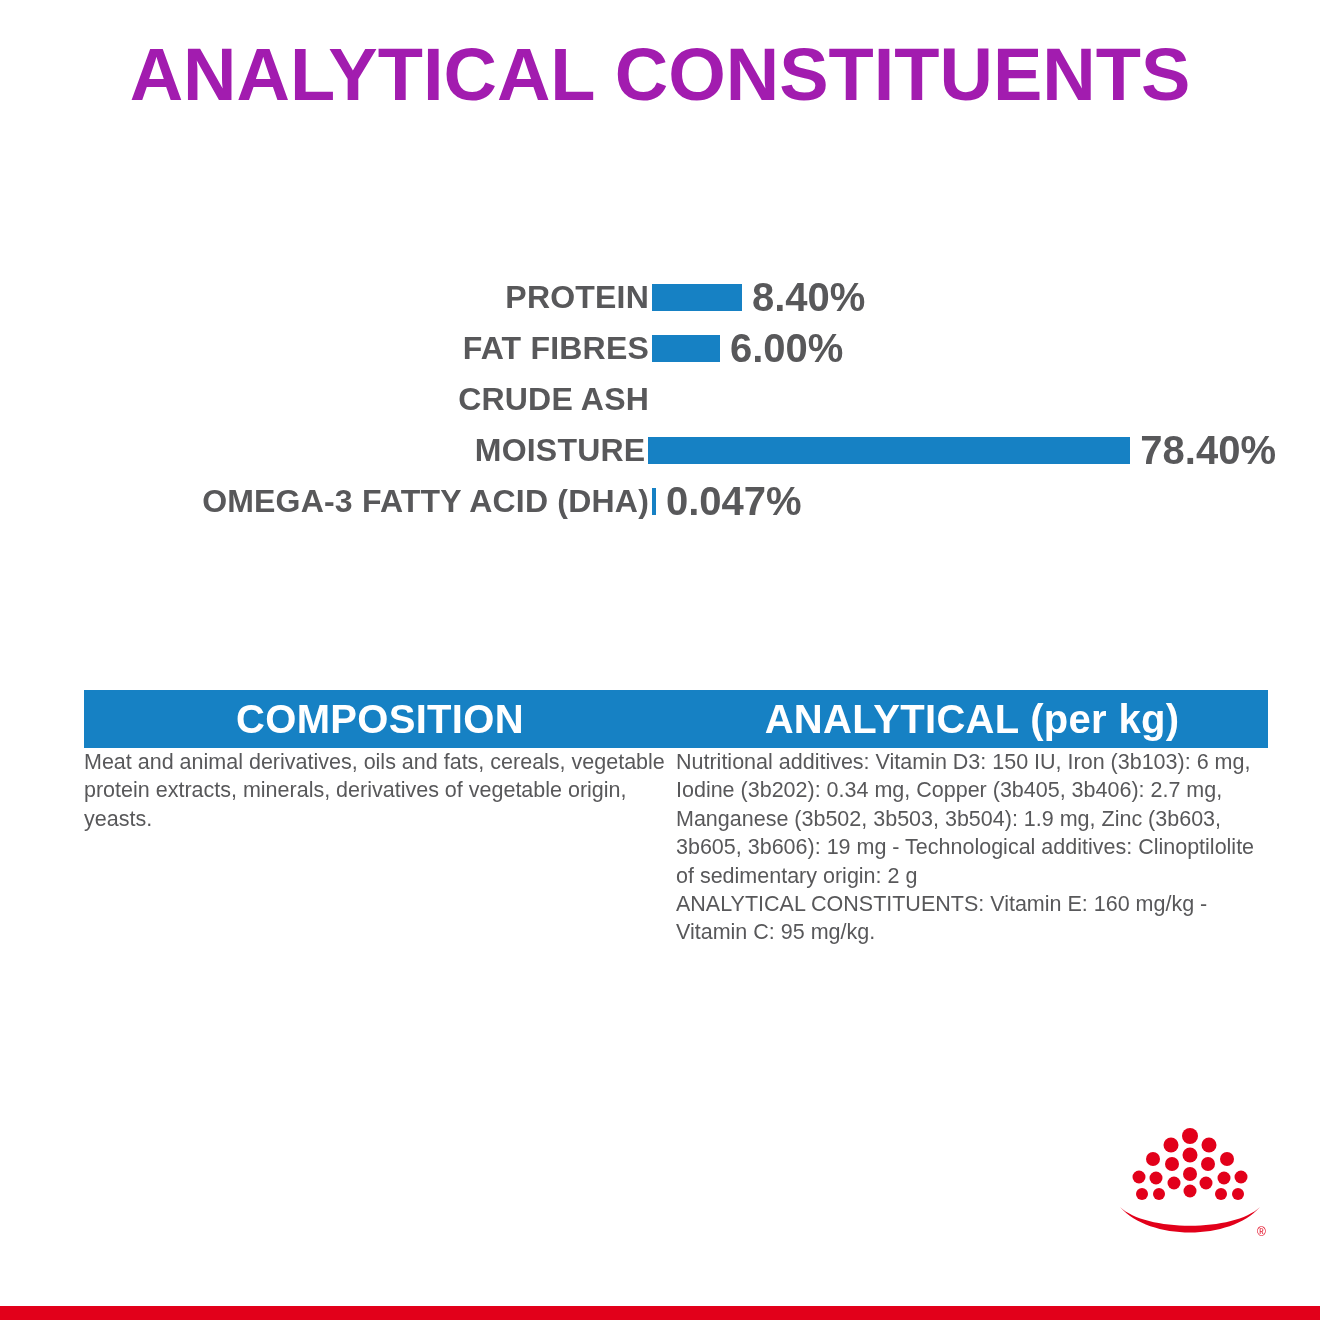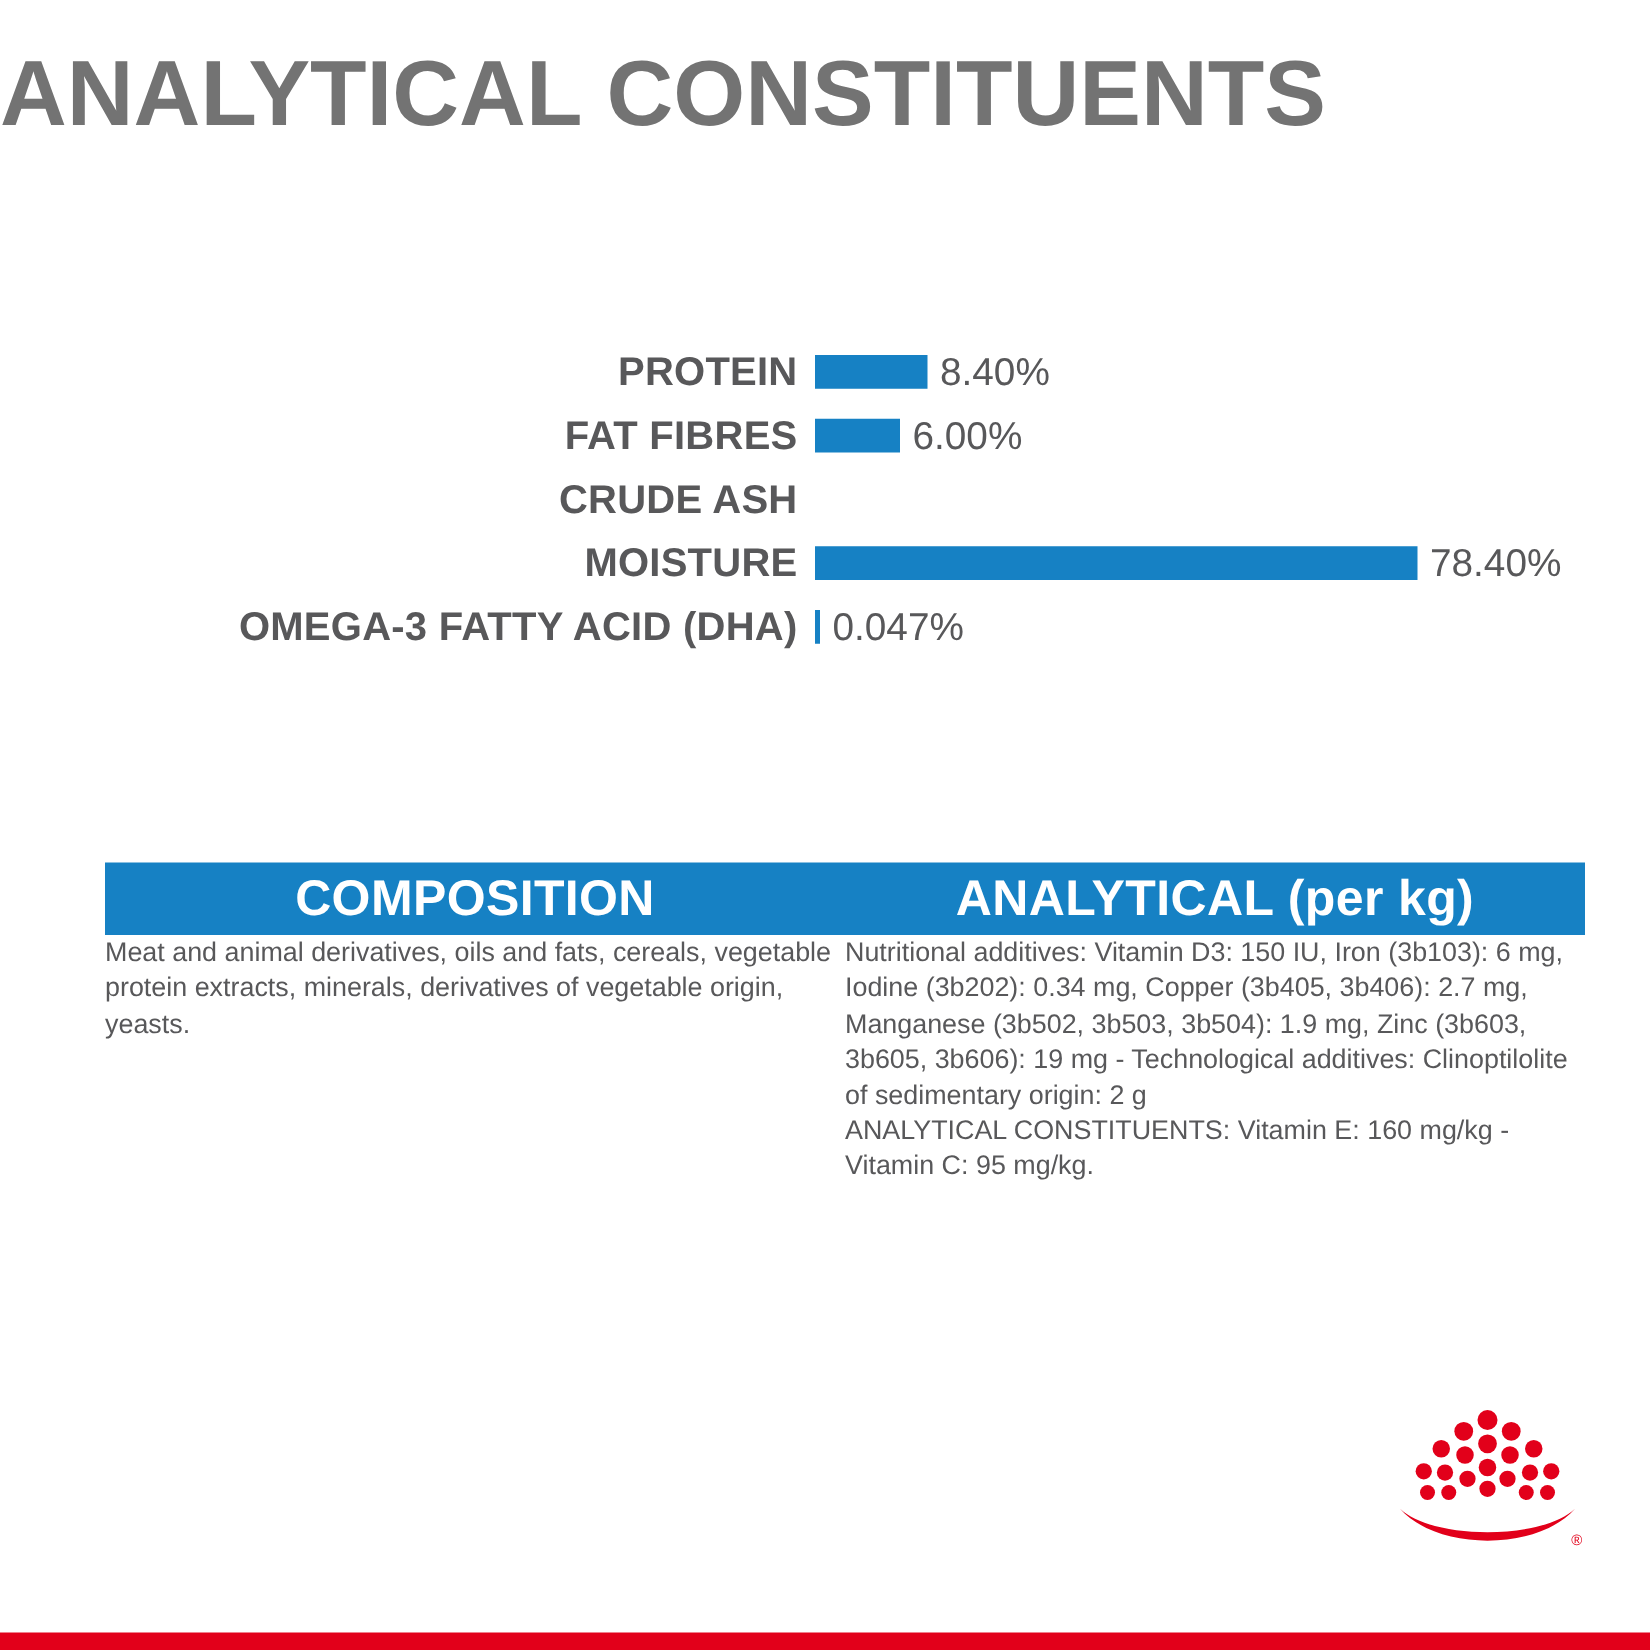--- a/index.html
+++ b/index.html
@@ -20,21 +20,22 @@
     width: 1320px;
     height: 1320px;
   }
 
   
   .title {
     position: absolute;
     top: 38px;
     left: 0;
     width: 1320px;
-    color: #737373;
+    text-align: center;
+    color: #a21caf;
     font-size: 74px;
     font-weight: 700;
     letter-spacing: 0px;
     line-height: 1;
     font-family: "Liberation Sans", sans-serif;
   }
 
   
   .chart {
     position: absolute;
@@ -43,43 +44,43 @@
     width: 1222px;
   }
   .bar-row {
     display: flex;
     align-items: center;
     height: 51px;
   }
   .bar-label {
     width: 598px;
     text-align: right;
-    padding-right: 14px;
+    padding-right: 3px;
     box-sizing: border-box;
     color: #58585a;
     font-size: 32px;
     font-weight: 700;
     letter-spacing: 0.2px;
     white-space: nowrap;
   }
   .bar-track {
     flex: 1;
     display: flex;
     align-items: center;
     height: 100%;
   }
   .bar-fill {
     height: 27px;
     background: #1681c4;
     display: block;
   }
   .bar-value {
     color: #58585a;
-    font-size: 31px;
-    font-weight: 400;
+    font-size: 40px;
+    font-weight: 700;
     margin-left: 10px;
     white-space: nowrap;
   }
 
   
   .panels {
     position: absolute;
     top: 690px;
     left: 54px;
     width: 1214px;

